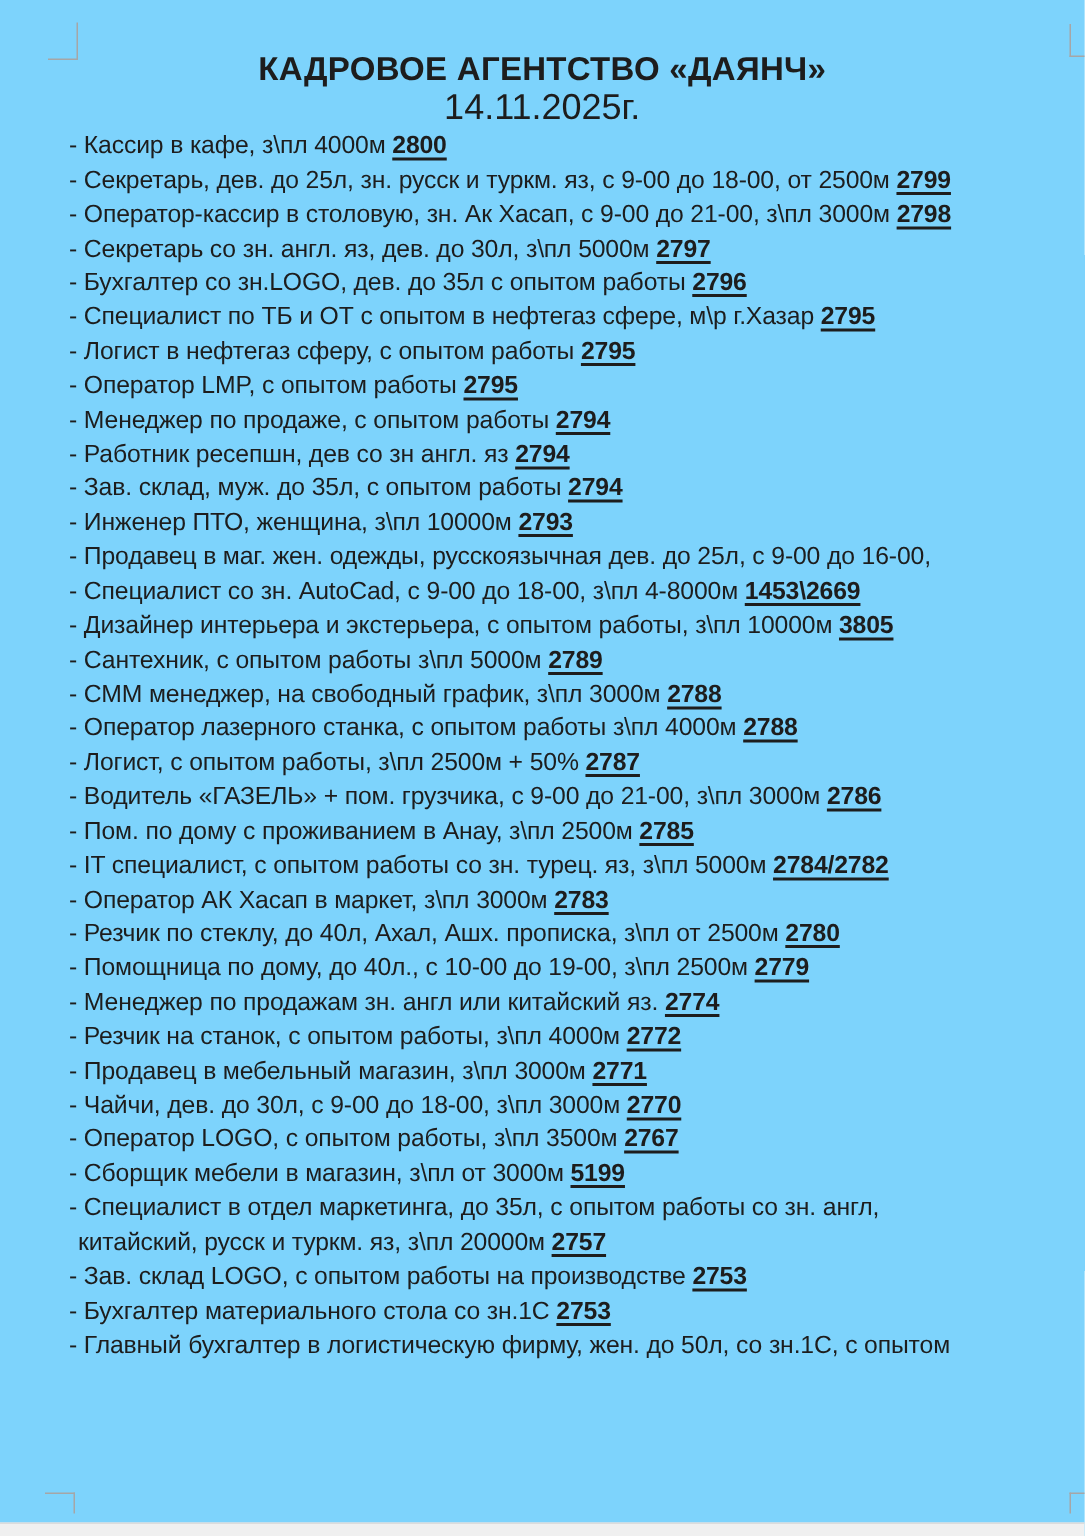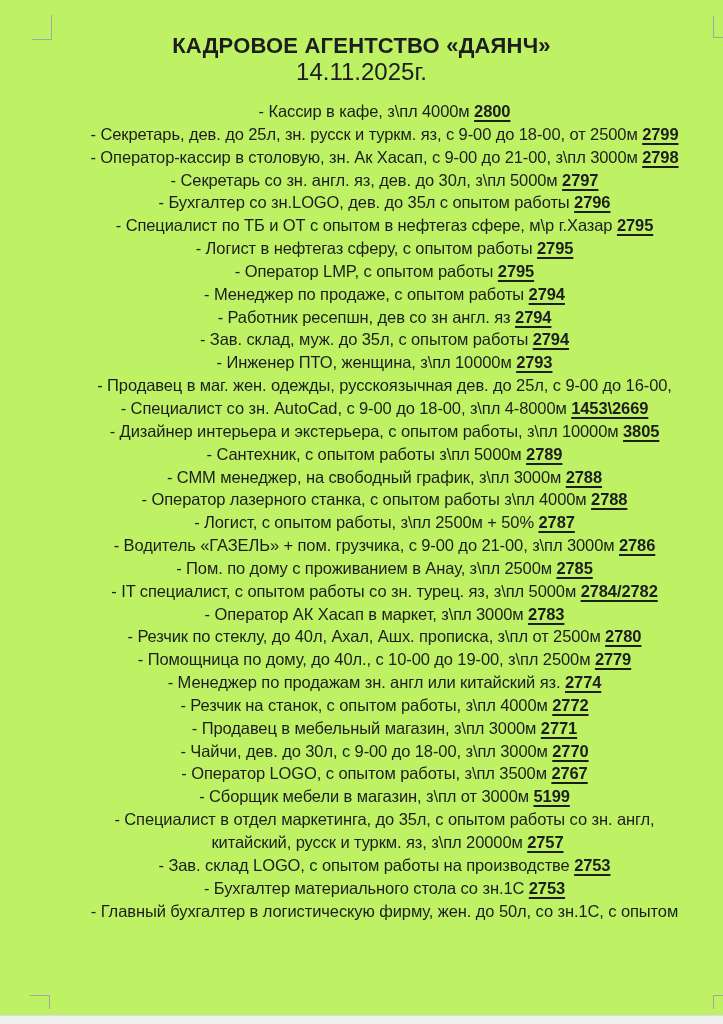--- a/index.html
+++ b/index.html
@@ -7,21 +7,21 @@
   body {
     width: 723px; height: 1024px;
     position: relative;
     overflow: hidden;
     font-family: "Liberation Sans", "DejaVu Sans", sans-serif;
     color: #1d1d1d;
   }
   .page {
     position: absolute;
     inset: 0;
-    background: #bef264;
+    background: #7dd3fc;
   }
   
   .corner { position: absolute; }
   .corner.tl { left: 32px; top: 15px;  width: 20px; height: 25px; border-right: 1px solid #a6a6a6; border-bottom: 1px solid #a6a6a6; }
   .corner.tr { left: 713px; top: 16px; width: 10px; height: 22px; border-left: 1px solid #a6a6a6;  border-bottom: 1px solid #a6a6a6; }
   .corner.bl { left: 30px; top: 995px; width: 20px; height: 14px; border-right: 1px solid #a6a6a6; border-top: 1px solid #a6a6a6; }
   .corner.br { left: 713px; top: 995px; width: 10px; height: 14px; border-left: 1px solid #a6a6a6;  border-top: 1px solid #a6a6a6; }
 
   .header { margin-top: 32px; text-align: center; }
   .title {
@@ -29,21 +29,21 @@
     font-weight: 700;
     letter-spacing: 0.2px;
     line-height: 27px;
   }
   .docdate {
     font-size: 24px;
     font-weight: 400;
     line-height: 26px;
   }
 
-  .job-list { margin-top: 15px; text-align: center; }
+  .job-list { margin-top: 1px; }
   .job { font-size: 16.5px; letter-spacing: -0.1px; }
   .job .line {
     line-height: 22.85px;
     padding-left: 46px;
     white-space: nowrap;
   }
   .job .line.cont { padding-left: 52px; }
   .ref {
     font-weight: 700;
     text-decoration: underline;

